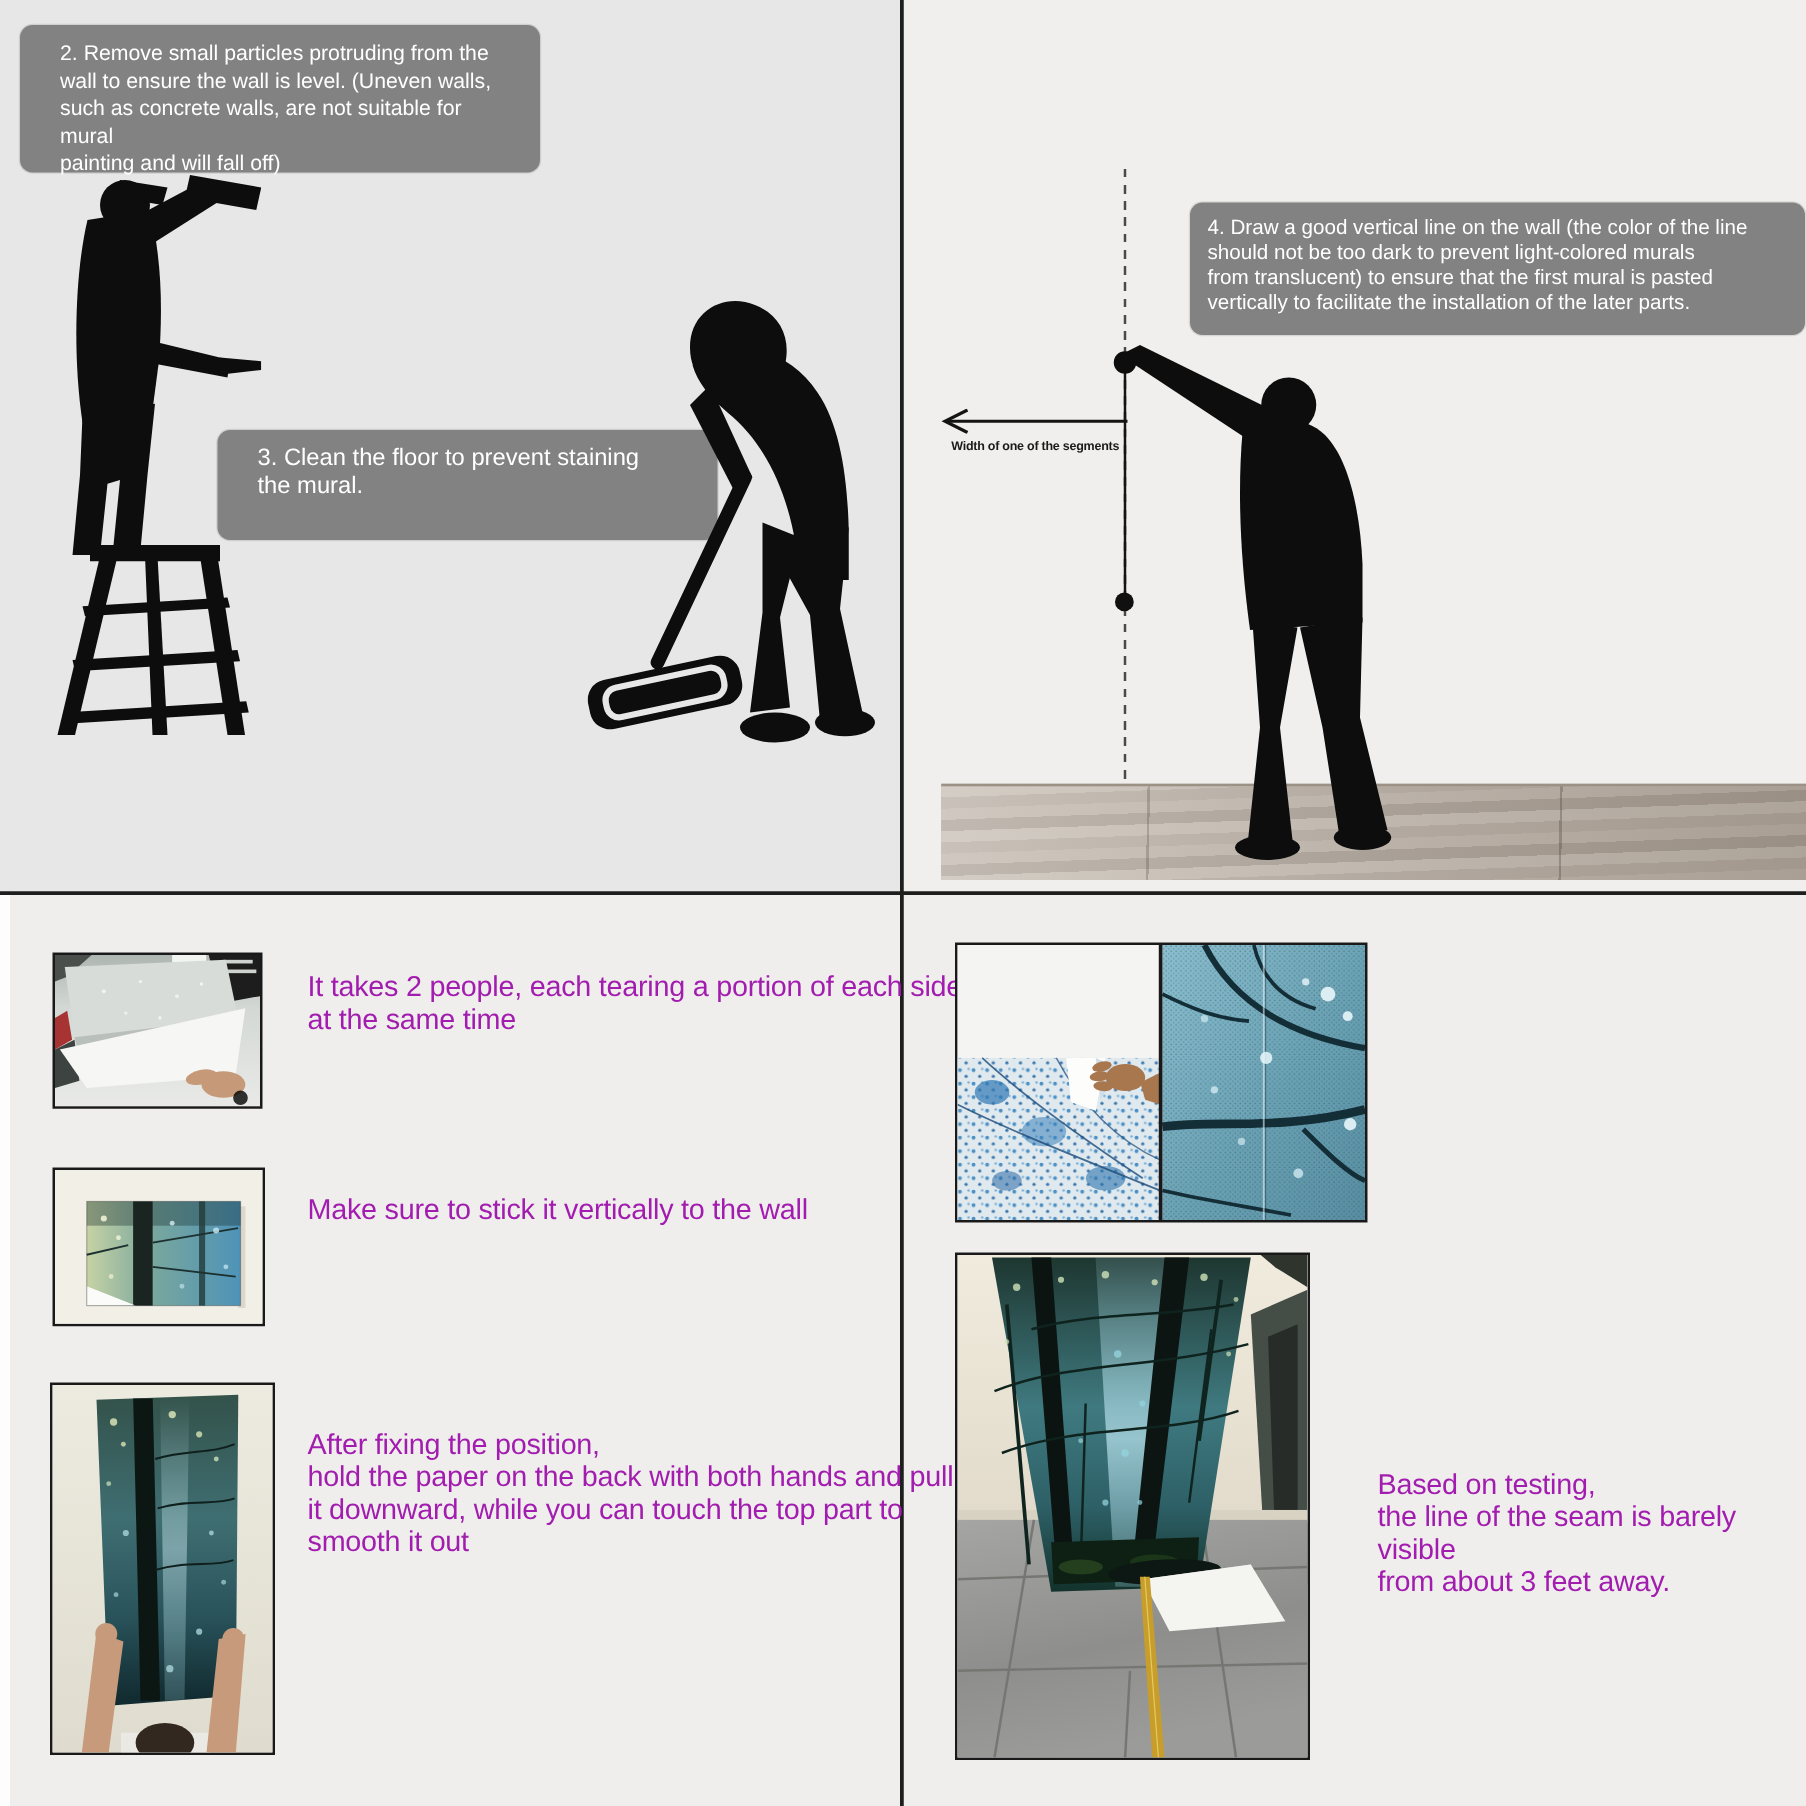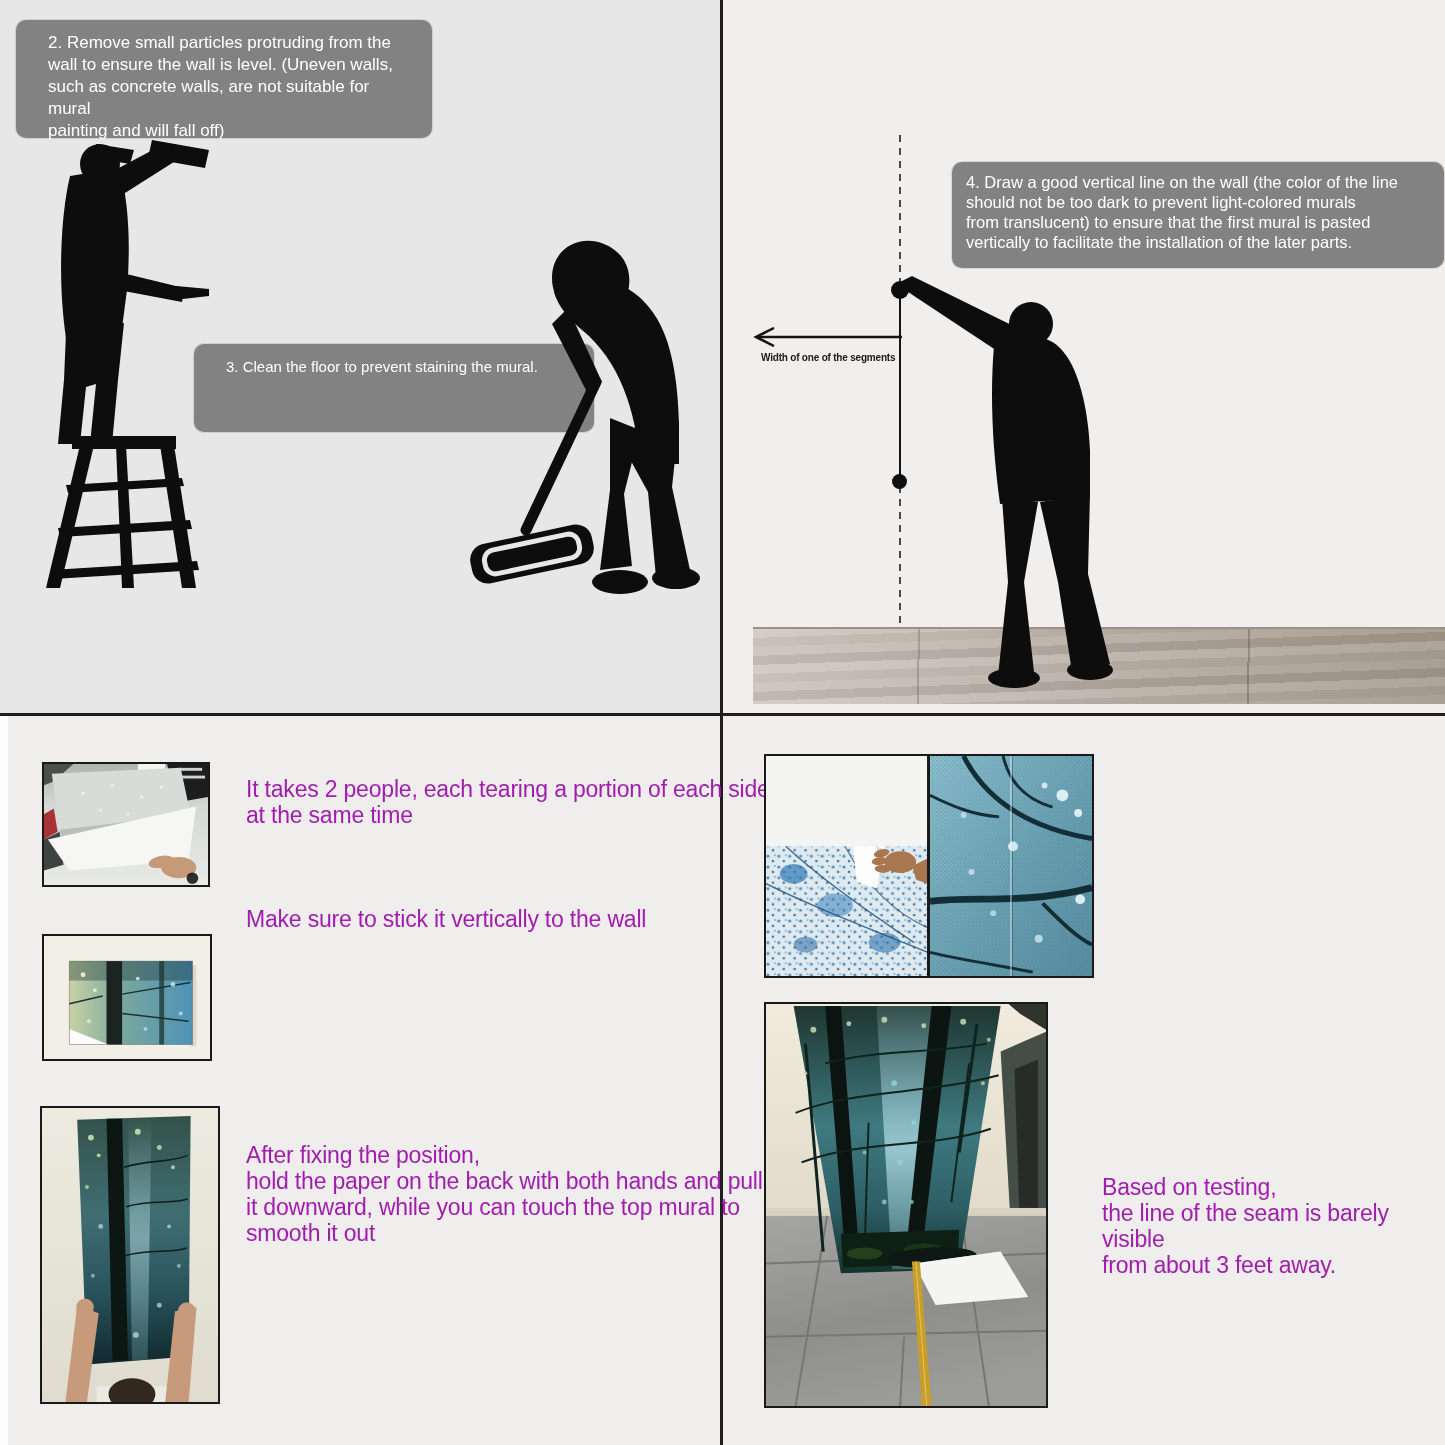--- a/index.html
+++ b/index.html
@@ -5,21 +5,21 @@
   html,body{margin:0;padding:0;background:#dcdcdc;}
   .canvas{position:relative;width:1445px;height:1445px;background:#efeeec;overflow:hidden;
           font-family:"Liberation Sans",sans-serif;}
   .abs{position:absolute;}
   .quad{position:absolute;}
   .divider{position:absolute;background:#1e1e1e;}
   .gbox{position:absolute;background:#828282;border-radius:10px;color:#ffffff;
         box-sizing:border-box;padding:12px 32px;white-space:pre-line;
         box-shadow:0 0 0 1px rgba(0,0,0,.10);}
   .gbox.s2{left:16px;top:20px;width:416px;height:118px;font-size:17px;line-height:22px;}
-  .gbox.s3{left:174px;top:344px;width:400px;height:88px;font-size:15px;line-height:22px;margin-left:20px;}
+  .gbox.s3{left:174px;top:344px;width:400px;height:88px;font-size:19px;line-height:22px;}
   .gbox.s4{left:952px;top:162px;width:492px;height:106px;font-size:16.5px;line-height:20px;padding:10px 14px;}
   .note{position:absolute;color:#a21caf;font-size:23px;line-height:26px;
         letter-spacing:-0.2px;white-space:pre-line;}
   .photo{position:absolute;border:2px solid #191919;box-sizing:border-box;background:#fff;}
   .photo svg{display:block;width:100%;height:100%;}
   .fig svg{display:block;width:100%;height:100%;}
   .dashline{position:absolute;left:899px;top:135px;width:2px;height:496px;
             background:repeating-linear-gradient(180deg,#4a4a4a 0 7px,transparent 7px 13px);}
   .solidline{position:absolute;left:899px;top:292px;width:2px;height:190px;background:#141414;}
   .bob{position:absolute;left:892px;top:474px;width:15px;height:15px;border-radius:50%;background:#101010;}
@@ -180,21 +180,21 @@
         <circle cx="52" cy="56" r="2" fill="#eef2d6" fill-opacity=".85"></circle>
       <circle cx="46" cy="88" r="2" fill="#e6eccc" fill-opacity=".8"></circle>
         <circle cx="96" cy="44" r="2" fill="#d8ecf2" fill-opacity=".8"></circle>
       <circle cx="132" cy="50" r="2.5" fill="#bfe0ea" fill-opacity=".85"></circle>
         <circle cx="140" cy="80" r="2" fill="#bfe0ea" fill-opacity=".8"></circle>
       <circle cx="104" cy="96" r="2" fill="#bfe0ea" fill-opacity=".7"></circle>
       <polygon points="26,96 66,112 26,112" fill="#fbfbf9"></polygon>
       <rect x="26" y="26" width="126" height="86" fill="none" stroke="#1a1a1a" stroke-opacity=".3"></rect>
     </svg>
   </div>
-  <div class="note" style="left:246px;top:906px;text-align:center;">Make sure to stick it vertically to the wall</div>
+  <div class="note" style="left:246px;top:954px;text-align:center;">Make sure to stick it vertically to the wall</div>
 
   <div class="photo" style="left:40px;top:1106px;width:180px;height:298px;">
     <svg viewBox="0 0 180 298" preserveAspectRatio="none">
       <defs>
         <linearGradient id="p3w" x1="0" y1="0" x2="0" y2="1">
           <stop offset="0" stop-color="#edeadf"></stop>
             <stop offset="1" stop-color="#dfdccf"></stop>
         </linearGradient>
         <linearGradient id="p3g" x1="0" y1="0" x2="0" y2="1">
           <stop offset="0" stop-color="#33524a"></stop>
@@ -230,21 +230,21 @@
       <rect x="56" y="282" width="72" height="16" fill="#ebe9e4"></rect>
       <polygon points="24,298 36,200 58,208 46,298" fill="#c79a7c"></polygon>
       <polygon points="126,298 136,206 158,202 150,298" fill="#c79a7c"></polygon>
       <circle cx="44" cy="202" r="9" fill="#c79a7c"></circle>
       <circle cx="148" cy="206" r="9" fill="#c79a7c"></circle>
       <ellipse cx="92" cy="290" rx="24" ry="16" fill="#33281f"></ellipse>
     </svg>
   </div>
   <div class="note" style="left:246px;top:1142px;">After fixing the position,
 hold the paper on the back with both hands and pull
-it downward, while you can touch the top mural to
+it downward, while you can touch the top part to
 smooth it out</div>
 
   <div class="photo" style="left:764px;top:754px;width:330px;height:224px;">
     <svg viewBox="0 0 330 224" preserveAspectRatio="none">
       <defs>
         <pattern id="dotsA" width="11" height="11" patternUnits="userSpaceOnUse">
           <circle cx="2" cy="3" r="1.6" fill="#3c86c0"></circle>
           <circle cx="7" cy="8" r="1.3" fill="#2b6aa4"></circle>
           <circle cx="9" cy="2" r="1" fill="#6fa8d4"></circle>
         </pattern>

